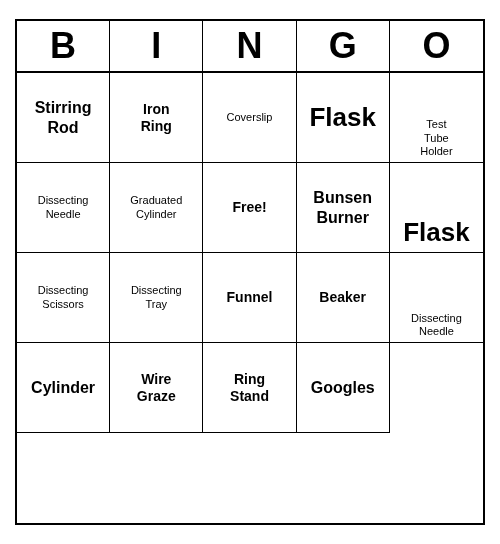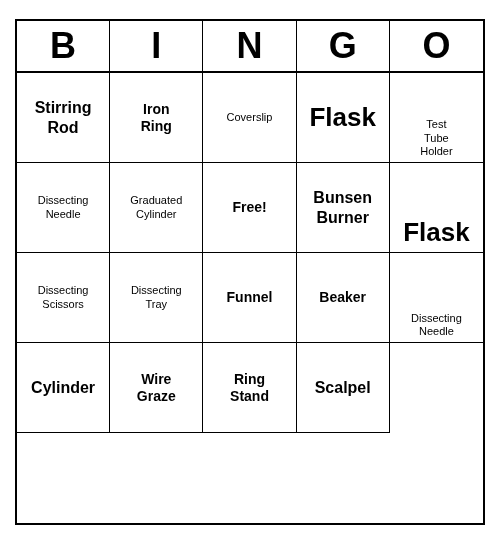--- a/index.html
+++ b/index.html
@@ -133,16 +133,16 @@
       <div class="bingo-cell">
         <span class="cell-text medium">Cylinder</span>
       </div>
       <div class="bingo-cell">
         <span class="cell-text large">Wire<br>Graze</span>
       </div>
       <div class="bingo-cell">
         <span class="cell-text large">Ring<br>Stand</span>
       </div>
       <div class="bingo-cell">
-        <span class="cell-text medium">Scalpel</span>
+        <span class="cell-text medium">Googles</span>
       </div>
     </div>
 </div>
 
 </body></html>

